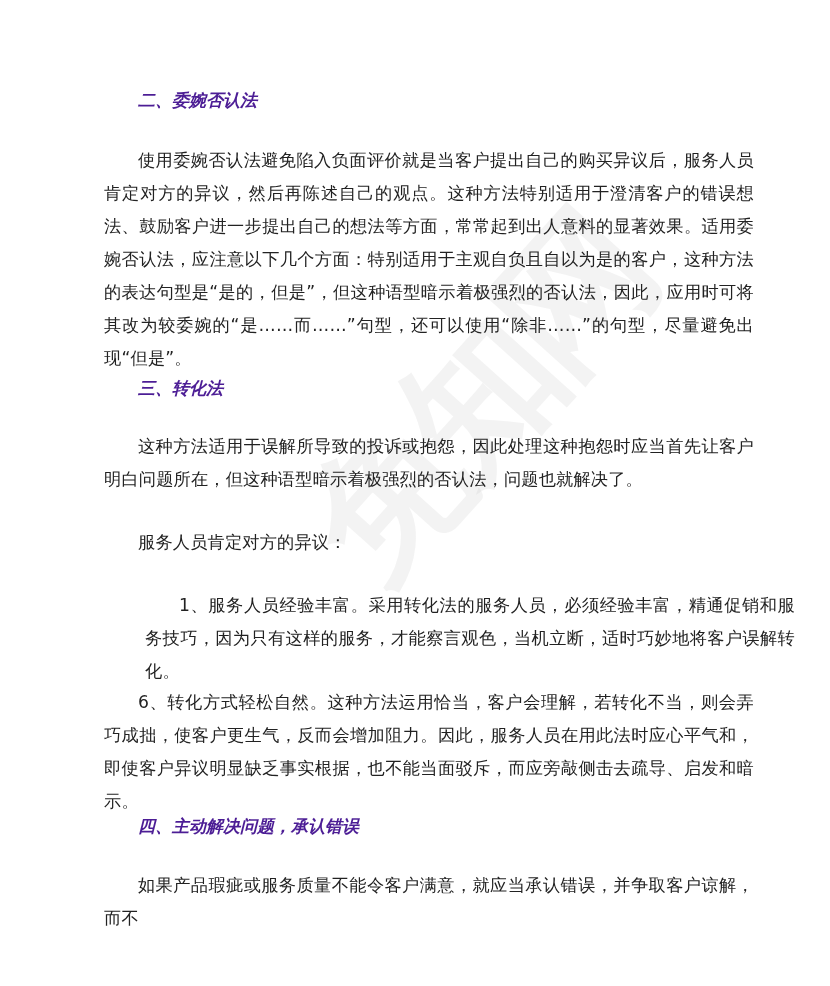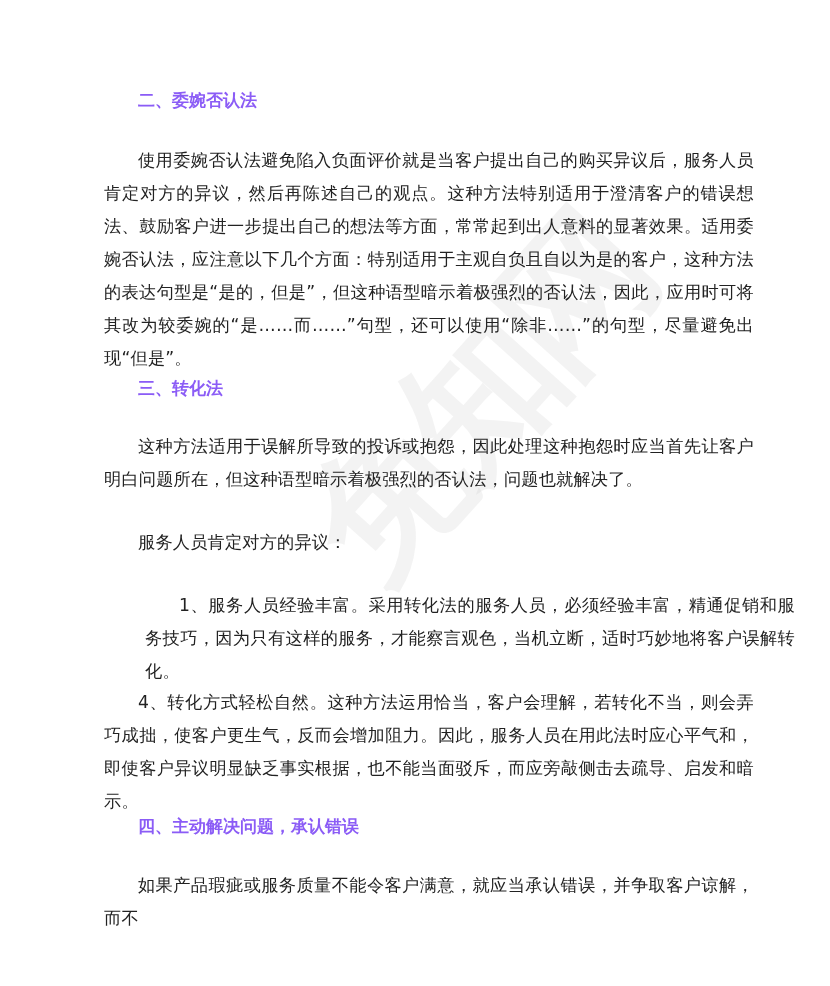--- a/index.html
+++ b/index.html
@@ -6,21 +6,21 @@
   body {
     width: 830px; height: 986px; position: relative; overflow: hidden;
     font-family: "DejaVu Sans", "Liberation Sans", sans-serif;
     color: #1a1a1a;
   }
   .page {
     position: absolute; left: 104px; top: 0; width: 650px;
   }
   .heading {
     position: absolute; left: 34px; font-weight: bold; font-size: 17px;
-    letter-spacing: 0px; white-space: nowrap; color: #8b5cf6;
+    letter-spacing: 0px; white-space: nowrap; color: #4c1d95; font-style: italic;
   }
   .para {
     position: absolute; left: 0; width: 650px; font-size: 17.2px;
     line-height: 33px; text-indent: 34px; text-align: justify;
     color: #222; letter-spacing: 0.2px;
   }
   .watermark {
     position: absolute; left: 270px; top: 300px;
     font-size: 150px; font-weight: bold; color: rgba(190,190,190,0.18);
     transform: rotate(-48deg); transform-origin: center; white-space: nowrap;
@@ -40,19 +40,19 @@
   <div class="para" style="top:144px;">使用委婉否认法避免陷入负面评价就是当客户提出自己的购买异议后，服务人员肯定对方的异议，然后再陈述自己的观点。这种方法特别适用于澄清客户的错误想法、鼓励客户进一步提出自己的想法等方面，常常起到出人意料的显著效果。适用委婉否认法，应注意以下几个方面：特别适用于主观自负且自以为是的客户，这种方法的表达句型是“是的，但是”，但这种语型暗示着极强烈的否认法，因此，应用时可将其改为较委婉的“是……而……”句型，还可以使用“除非……”的句型，尽量避免出现“但是”。</div>
 
   <div class="heading" style="top:377px;">三、转化法</div>
 
   <div class="para" style="top:430px;">这种方法适用于误解所导致的投诉或抱怨，因此处理这种抱怨时应当首先让客户明白问题所在，但这种语型暗示着极强烈的否认法，问题也就解决了。</div>
 
   <div class="para" style="top:526px;">服务人员肯定对方的异议：</div>
 
   <div class="para" style="top:589px;margin-left:41px;">1、服务人员经验丰富。采用转化法的服务人员，必须经验丰富，精通促销和服务技巧，因为只有这样的服务，才能察言观色，当机立断，适时巧妙地将客户误解转化。</div>
 
-  <div class="para" style="top:686px;">4、转化方式轻松自然。这种方法运用恰当，客户会理解，若转化不当，则会弄巧成拙，使客户更生气，反而会增加阻力。因此，服务人员在用此法时应心平气和，即使客户异议明显缺乏事实根据，也不能当面驳斥，而应旁敲侧击去疏导、启发和暗示。</div>
+  <div class="para" style="top:686px;">6、转化方式轻松自然。这种方法运用恰当，客户会理解，若转化不当，则会弄巧成拙，使客户更生气，反而会增加阻力。因此，服务人员在用此法时应心平气和，即使客户异议明显缺乏事实根据，也不能当面驳斥，而应旁敲侧击去疏导、启发和暗示。</div>
 
   <div class="heading" style="top:815px;text-align:right;">四、主动解决问题，承认错误</div>
 
   <div class="para" style="top:869px;">如果产品瑕疵或服务质量不能令客户满意，就应当承认错误，并争取客户谅解，而不</div>
 
 </div>
 
 </body></html>

